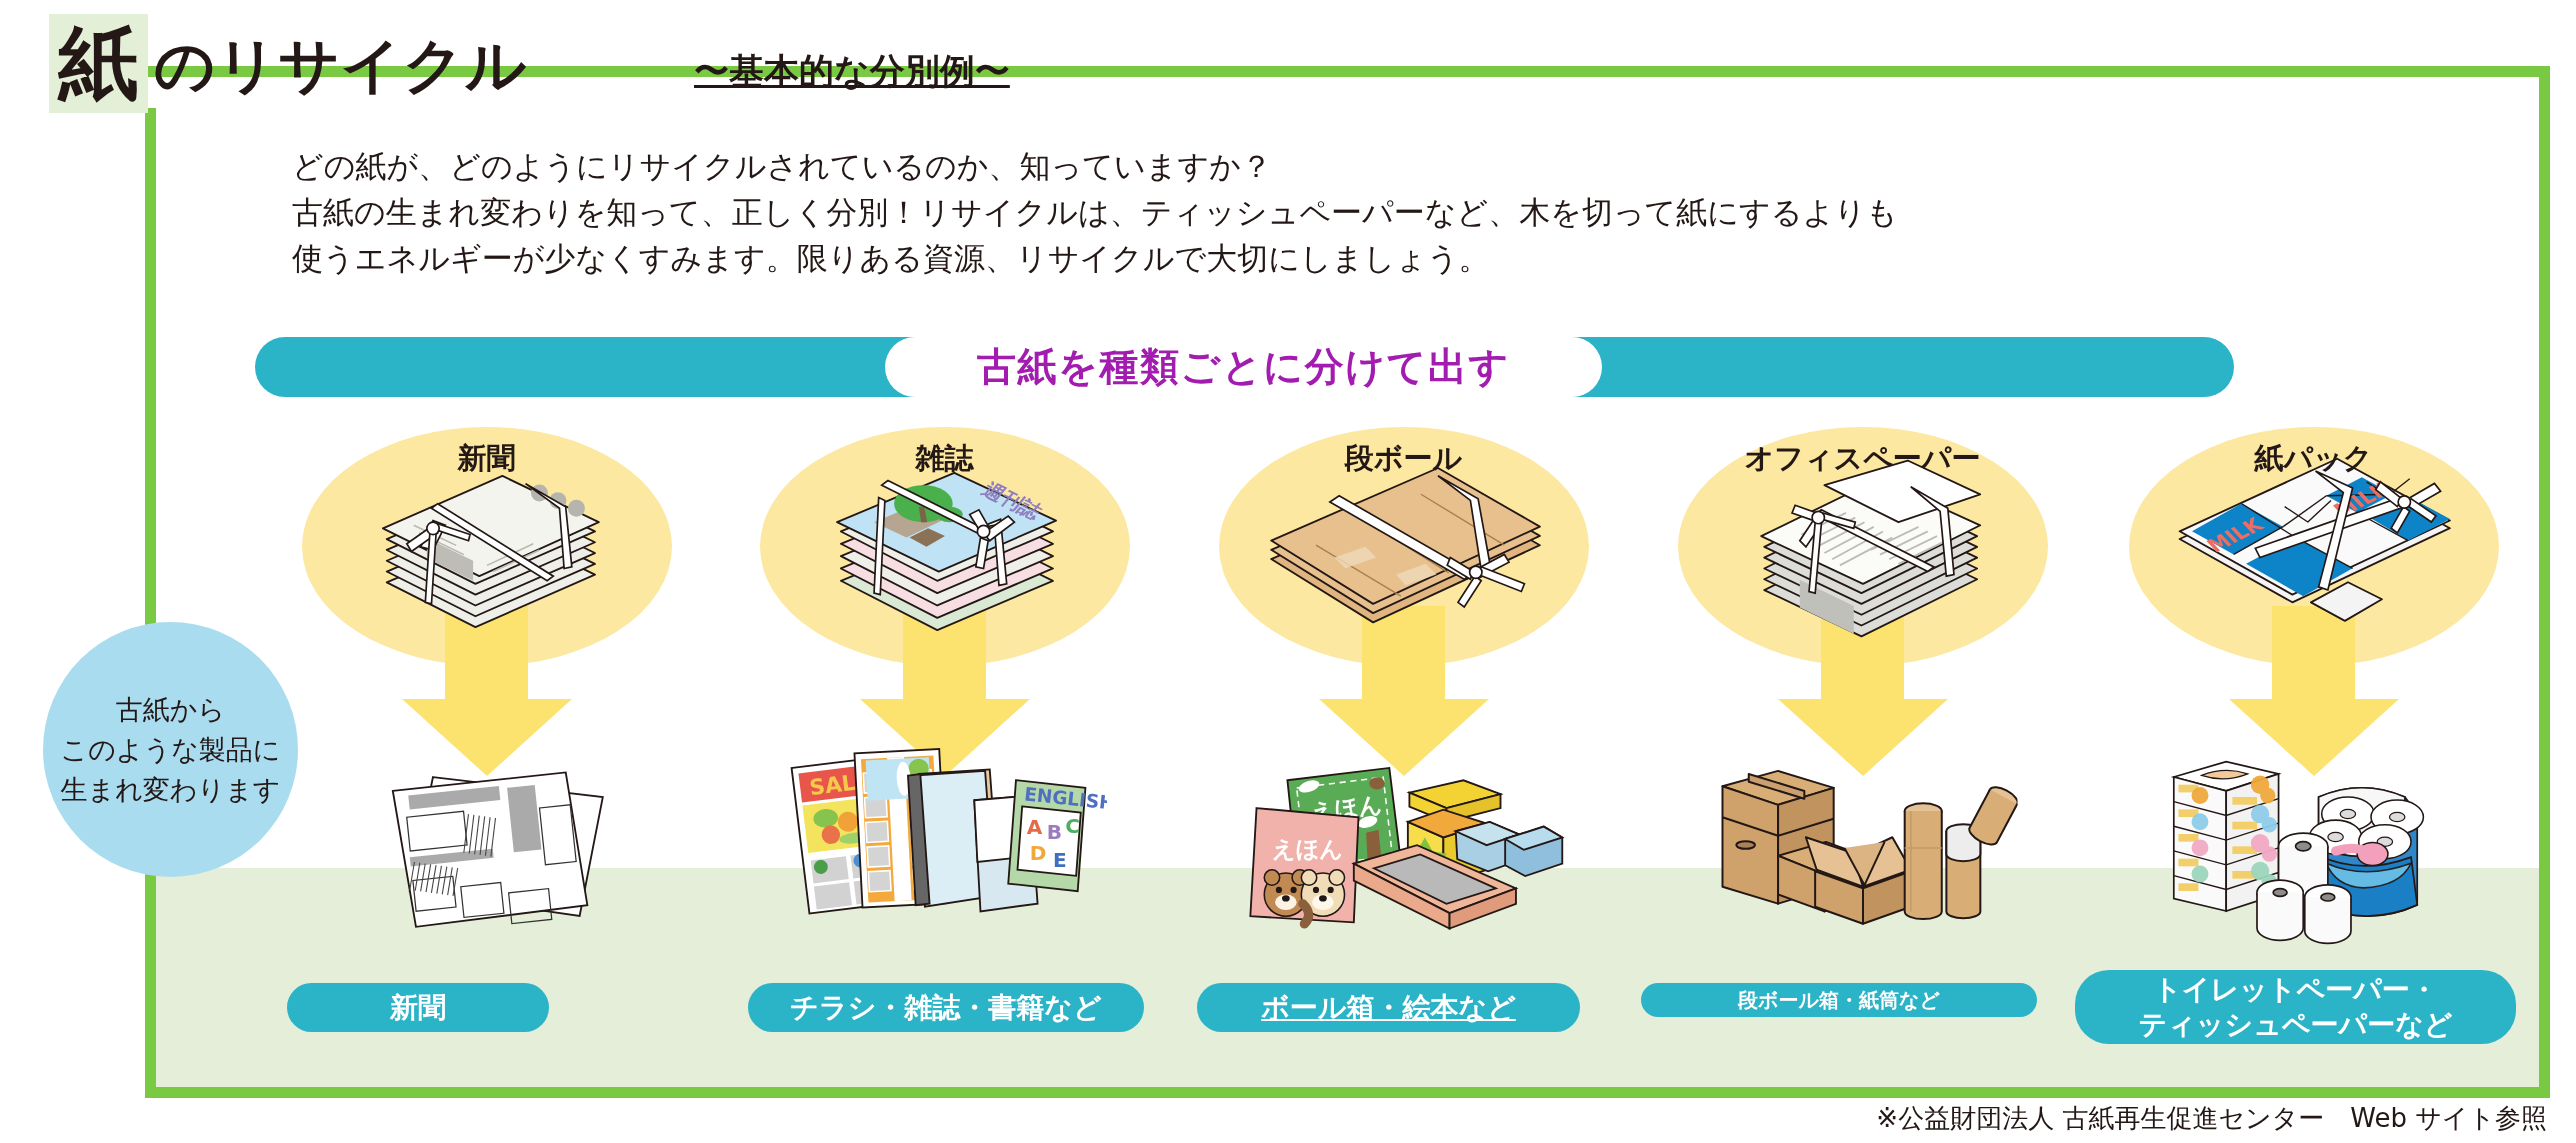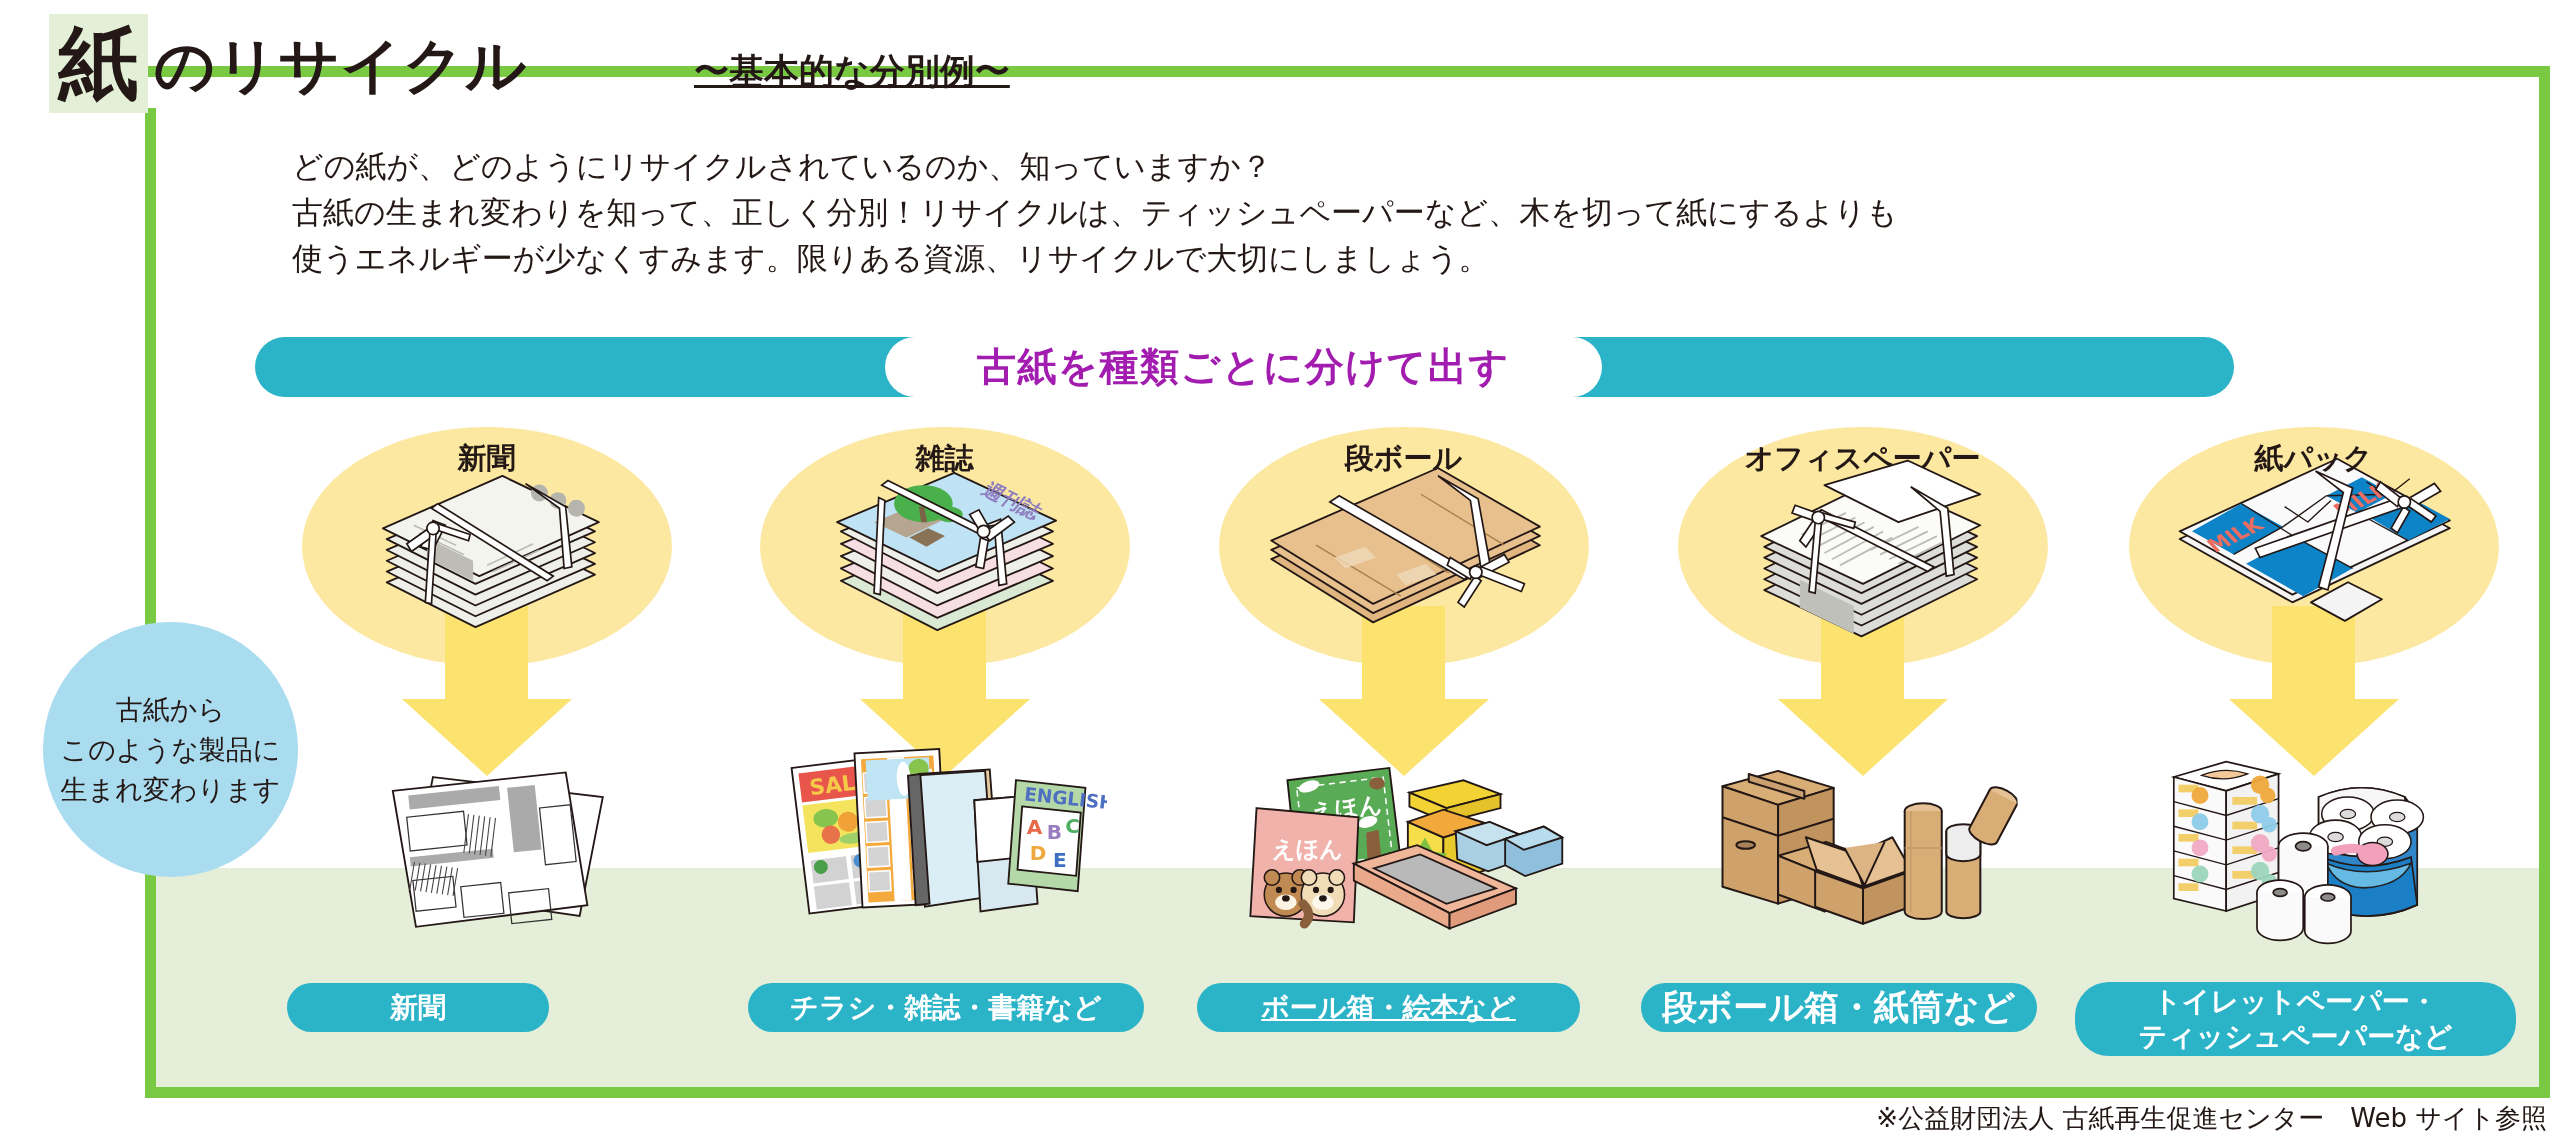--- a/index.html
+++ b/index.html
@@ -596,24 +596,24 @@
 
   <div class="pill" style="left:287px;width:262px;height:49px;font-size:28px;">
     <span>新聞</span>
   </div>
   <div class="pill" style="left:748px;width:396px;height:49px;font-size:28px;">
     <span>チラシ・雑誌・書籍など</span>
   </div>
   <div class="pill" style="left:1197px;width:383px;height:49px;font-size:28px;text-decoration:underline;">
     <span>ボール箱・絵本など</span>
   </div>
-  <div class="pill" style="left:1641px;width:396px;height:49px;font-size:35px;">
+  <div class="pill" style="left:1641px;width:396px;height:34px;font-size:20px;">
     <span>段ボール箱・紙筒など</span>
   </div>
-  <div class="pill" style="left:2075px;top:970px;width:441px;height:74px;font-size:28px;line-height:35px;flex-direction:column;margin-top:12px;">
+  <div class="pill" style="left:2075px;top:970px;width:441px;height:74px;font-size:28px;line-height:35px;flex-direction:column;">
     <span>トイレットペーパー・</span>
     <span>ティッシュペーパーなど</span>
   </div>
 
   <div class="circle">
     <p>
       <span>古紙から</span><br>
       <span>このような製品に</span><br>
       <span>生まれ変わります</span>
     </p>

